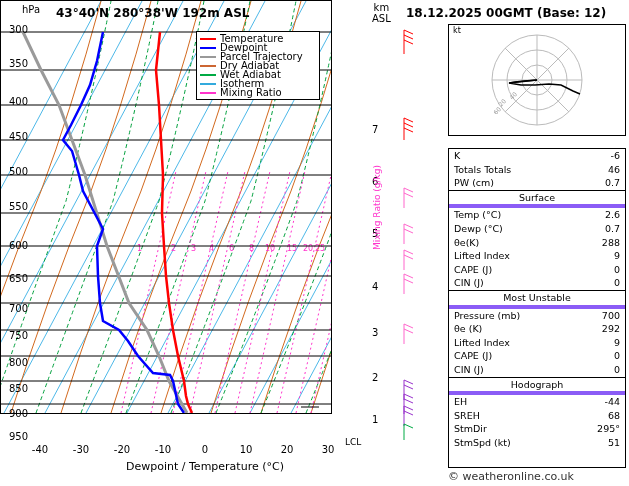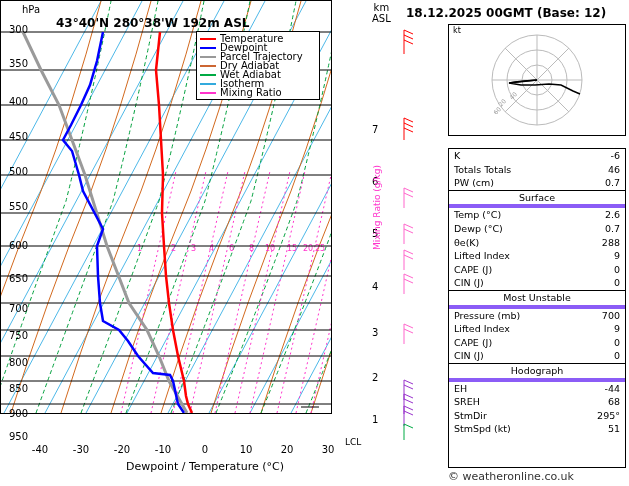--- a/index.html
+++ b/index.html
@@ -10,21 +10,21 @@
     font-size:10px;
     color:#000;
     position:relative;
     overflow:hidden;
   }
   .abs{position:absolute;}
 
   
   #sounding{left:0;top:0;width:400px;height:486px;}
   #hpa-label{left:22px;top:4px;font-size:10px;}
-  #title-main{left:56px;top:16px;font-size:12px;font-weight:bold;}
+  #title-main{left:56px;top:6px;font-size:12px;font-weight:bold;}
   #km-label{left:372px;top:2px;font-size:10px;text-align:center;line-height:11px;}
 
   #plot{
     left:40px;top:28px;width:330px;height:412px;
     border:1px solid #000;
     background:#fff;
     overflow:hidden;
   }
   #plot svg{display:block;}
 
@@ -352,20 +352,24 @@
     <span class="k">CIN (J)</span>
     <span class="v">0</span>
   </div>
 
   <div class="sechead">Most Unstable</div>
   <div class="trow">
     <span class="k">Pressure (mb)</span>
     <span class="v">700</span>
   </div>
   <div class="trow">
+    <span class="k">θe (K)</span>
+    <span class="v">292</span>
+  </div>
+  <div class="trow">
     <span class="k">Lifted Index</span>
     <span class="v">9</span>
   </div>
   <div class="trow">
     <span class="k">CAPE (J)</span>
     <span class="v">0</span>
   </div>
   <div class="trow">
     <span class="k">CIN (J)</span>
     <span class="v">0</span>

